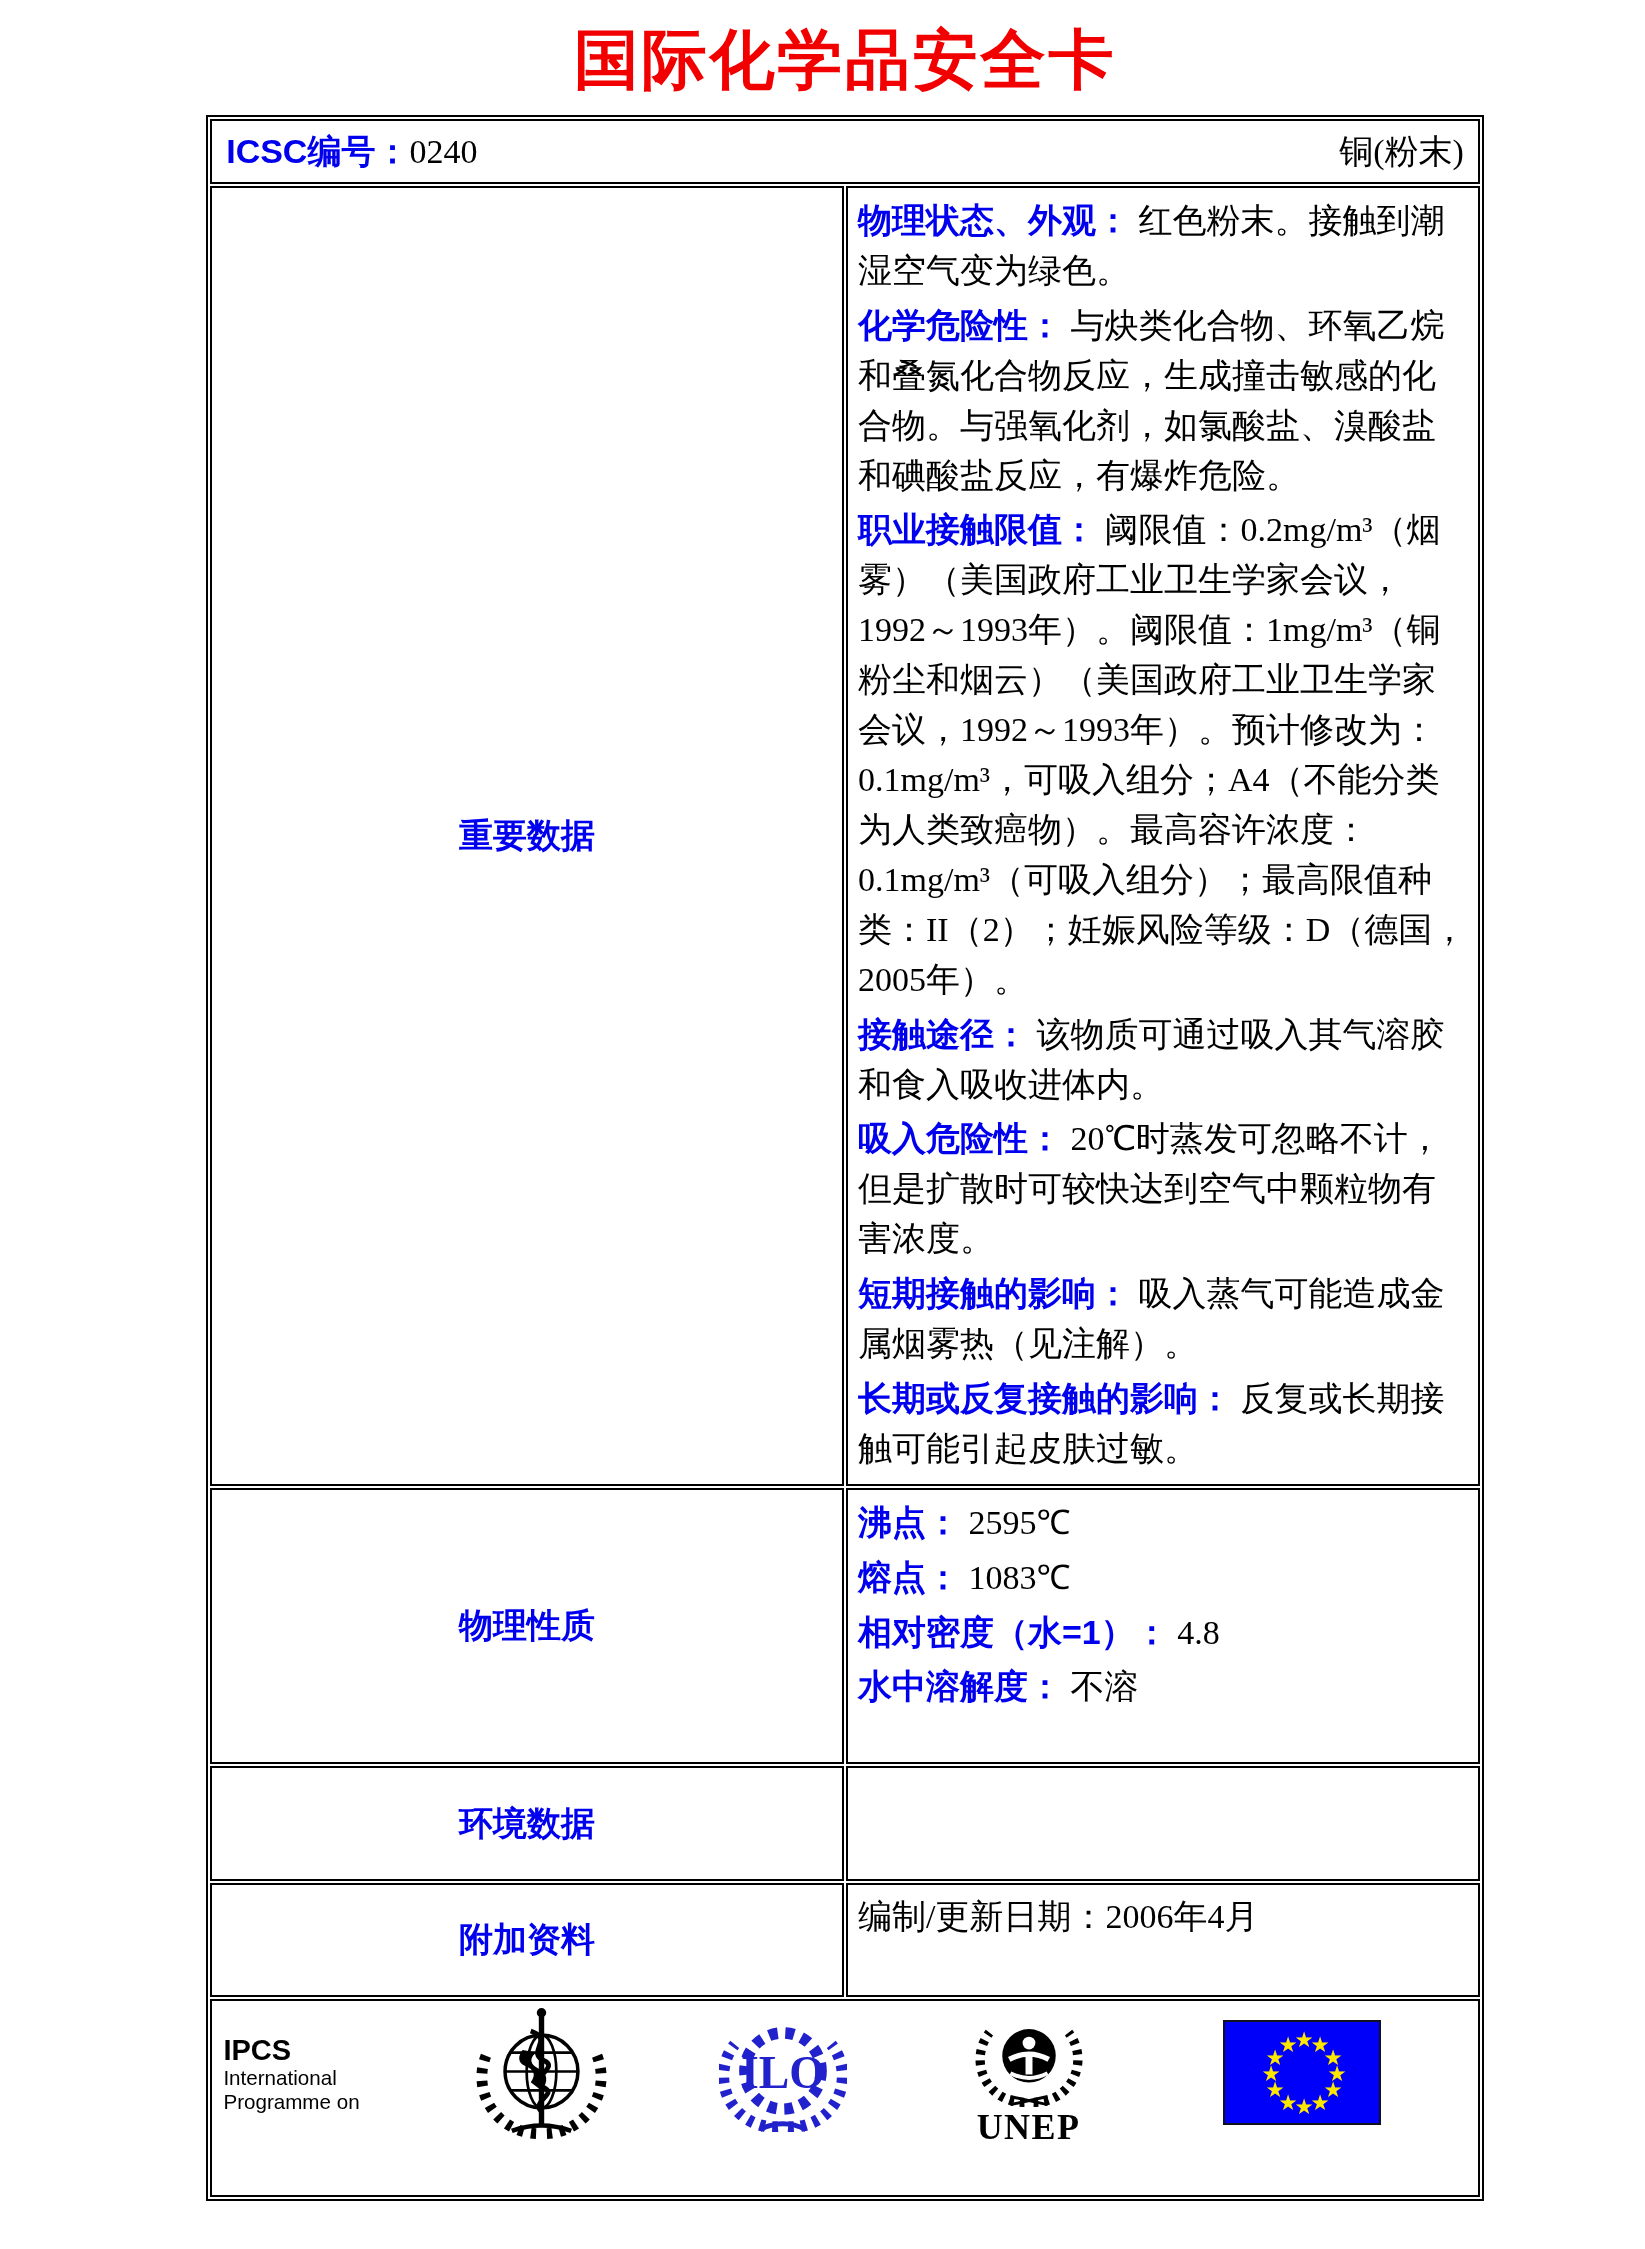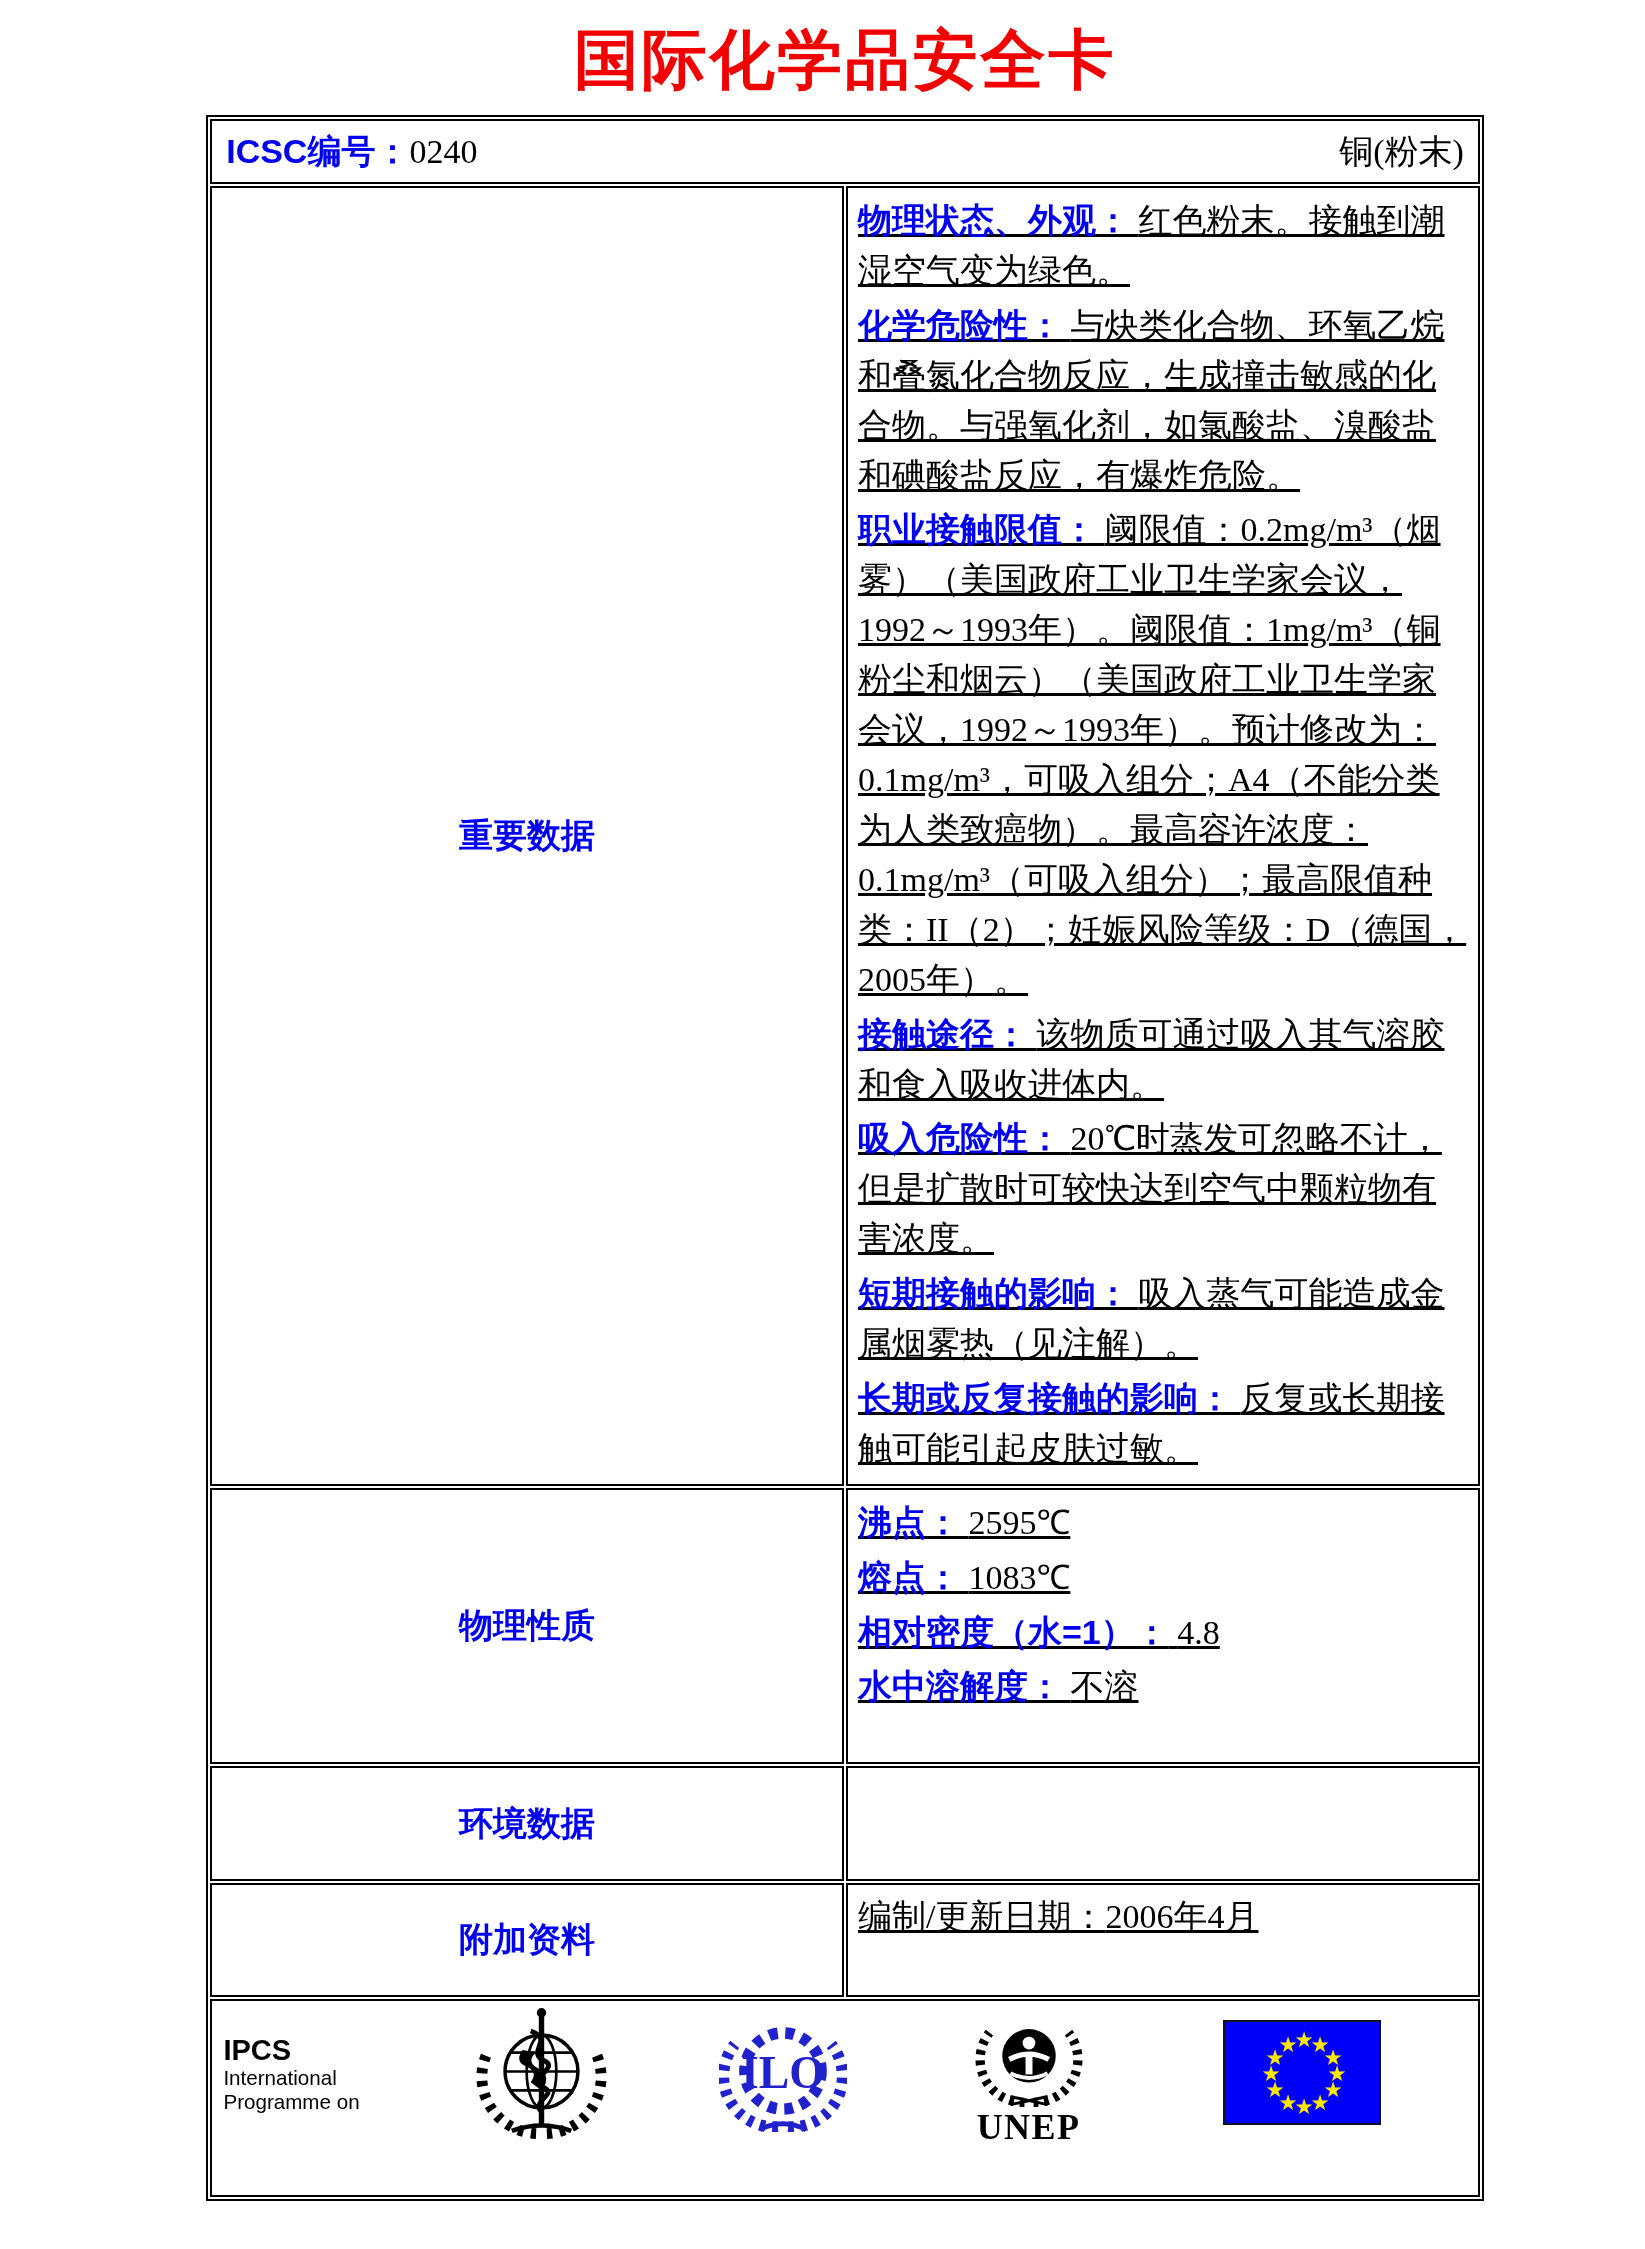--- a/index.html
+++ b/index.html
@@ -11,21 +11,21 @@
   table.card{position:absolute;top:115px;left:206px;width:1278px;
         border:2.1px solid #000;border-spacing:2.8px;border-collapse:separate;background:#fff;
         table-layout:fixed;}
   td{border:2.1px solid #000;vertical-align:top;box-sizing:border-box;}
   td.rowlabel{width:181px;text-align:center;vertical-align:middle;
         font-family:"Liberation Sans",sans-serif;font-weight:bold;font-size:34px;color:#0000ee;}
   td.content{font-size:34px;line-height:50px;padding:7.1px 11.4px 7.1px 10px;}
   td.headercell{vertical-align:middle;font-size:34px;padding:0 14.2px;}
   .hdr-flex{display:flex;justify-content:space-between;align-items:center;}
   .blabel{font-family:"Liberation Sans",sans-serif;font-weight:bold;color:#0000ee;}
-  .content p{margin:0 0 3.6px 0;text-decoration:underline;}
+  .content p{margin:0 0 3.6px 0;}
   td.logoscell{position:relative;padding:0;}
   .ipcs-block{position:absolute;left:11.4px;top:34px;font-family:"Liberation Sans",sans-serif;}
   .ipcs-acronym{font-weight:bold;font-size:29px;line-height:31px;}
   .ipcs-line{font-size:20.6px;line-height:24px;}
   .logo{position:absolute;}
   .unep-wrap{position:absolute;left:756px;top:5.7px;width:121px;text-align:center;}
   .unep-text{font-family:"Liberation Serif",serif;font-weight:bold;font-size:36px;
         line-height:36px;color:#000;letter-spacing:1.4px;}
   .eu-flag{position:absolute;left:1011px;top:18.5px;width:158px;height:105px;
         background:#0000fa;border:2.1px solid #101020;box-sizing:border-box;}

